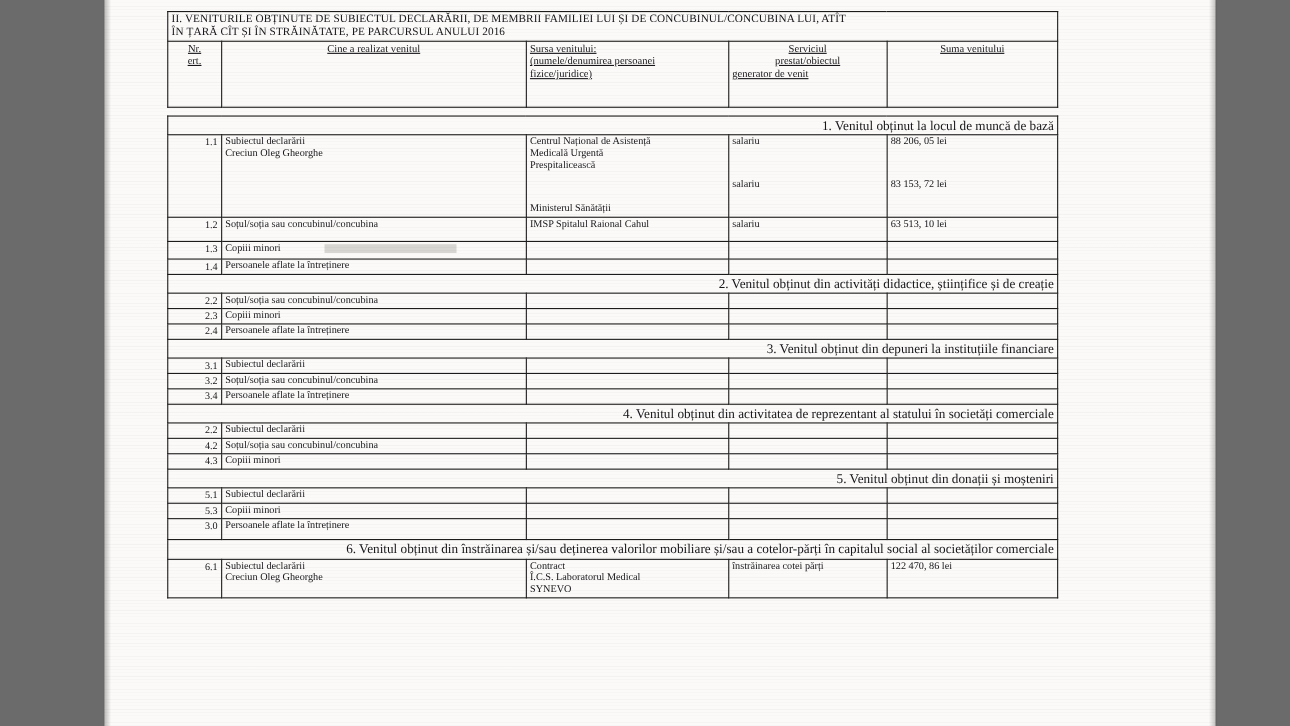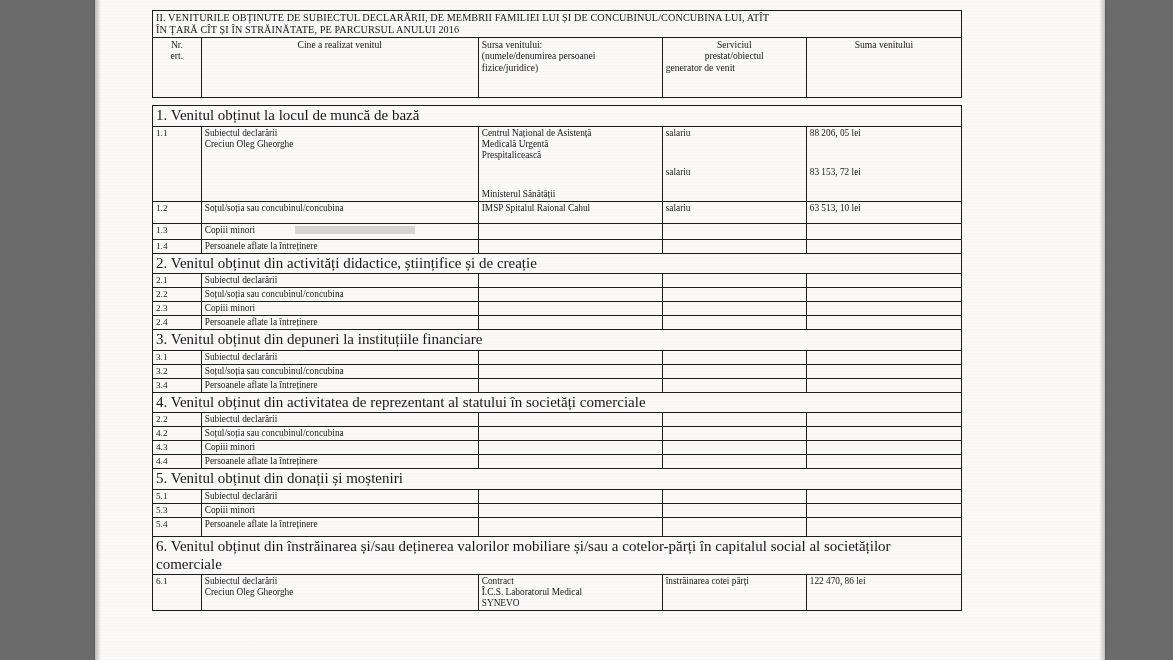--- a/index.html
+++ b/index.html
@@ -62,37 +62,38 @@
     font-size: 9.6px;
     padding: 5px 4px;
     vertical-align: top;
   }
   .hdr td.left {
     text-align: left;
     margin-left: 12px;
   }
   .section-row td {
     font-weight: bold;
-    font-size: 15px;
+    font-size: 12px;
     padding: 2px 4px;
+    text-align: right;
   }
   .nr {
-    text-align: left;
+    text-align: right;
     width: 44px;
     font-size: 9.2px;
     margin-top: 45px;
   }
   .who { width: 250px; }
   .src { width: 166px; }
   .serv { width: 130px; }
   .sum  { width: 140px; }
   .tall-1 { height: 74px; }
   .tall-2 { height: 22px; }
   .row-s  { height: 13.5px; }
-  .hdr-row { height: 60px; }
+  .hdr-row { height: 60px; text-decoration: underline; }
   .redact {
     display: inline-block;
     background: #d8d6d2;
     width: 120px;
     height: 8px;
     vertical-align: middle;
     margin-left: 40px;
   }
   .gap { height: 5px; border-left: 1px solid #1c1c1c; border-right: 1px solid #1c1c1c;}
   .nb { border: none !important; }
@@ -207,27 +208,20 @@
     <td>Persoanele aflate la întreținere</td>
     <td></td>
     <td></td>
     <td></td>
   </tr>
 
   <tr class="section-row">
     <td colspan="5">2. Venitul obținut din activități didactice, științifice și de creație</td>
   </tr>
   <tr class="row-s">
-    <td class="nr">2.1</td>
-    <td>Subiectul declarării</td>
-    <td></td>
-          <td></td>
-          <td></td>
-  </tr>
-  <tr class="row-s">
     <td class="nr">2.2</td>
     <td>Soțul/soția sau concubinul/concubina</td>
     <td></td>
           <td></td>
           <td></td>
   </tr>
   <tr class="row-s">
     <td class="nr">2.3</td>
     <td>Copiii minori</td>
     <td></td>
@@ -284,47 +278,40 @@
           <td></td>
           <td></td>
   </tr>
   <tr class="row-s">
     <td class="nr">4.3</td>
     <td>Copiii minori</td>
     <td></td>
           <td></td>
           <td></td>
   </tr>
-  <tr class="row-s">
-    <td class="nr">4.4</td>
-    <td>Persoanele aflate la întreținere</td>
-    <td></td>
-          <td></td>
-          <td></td>
-  </tr>
 
   <tr class="section-row">
     <td colspan="5">5. Venitul obținut din donații și moșteniri</td>
   </tr>
   <tr class="row-s">
     <td class="nr">5.1</td>
     <td>Subiectul declarării</td>
     <td></td>
           <td></td>
           <td></td>
   </tr>
   <tr class="row-s">
     <td class="nr">5.3</td>
     <td>Copiii minori</td>
     <td></td>
           <td></td>
           <td></td>
   </tr>
   <tr style="height:19px">
-    <td class="nr">5.4</td>
+    <td class="nr">3.0</td>
     <td>Persoanele aflate la întreținere</td>
     <td></td>
           <td></td>
           <td></td>
   </tr>
 
   <tr class="section-row">
     <td colspan="5">6. Venitul obținut din înstrăinarea și/sau deținerea valorilor mobiliare și/sau a cotelor-părți în capitalul social al societăților comerciale</td>
   </tr>
   <tr style="height:34px">

